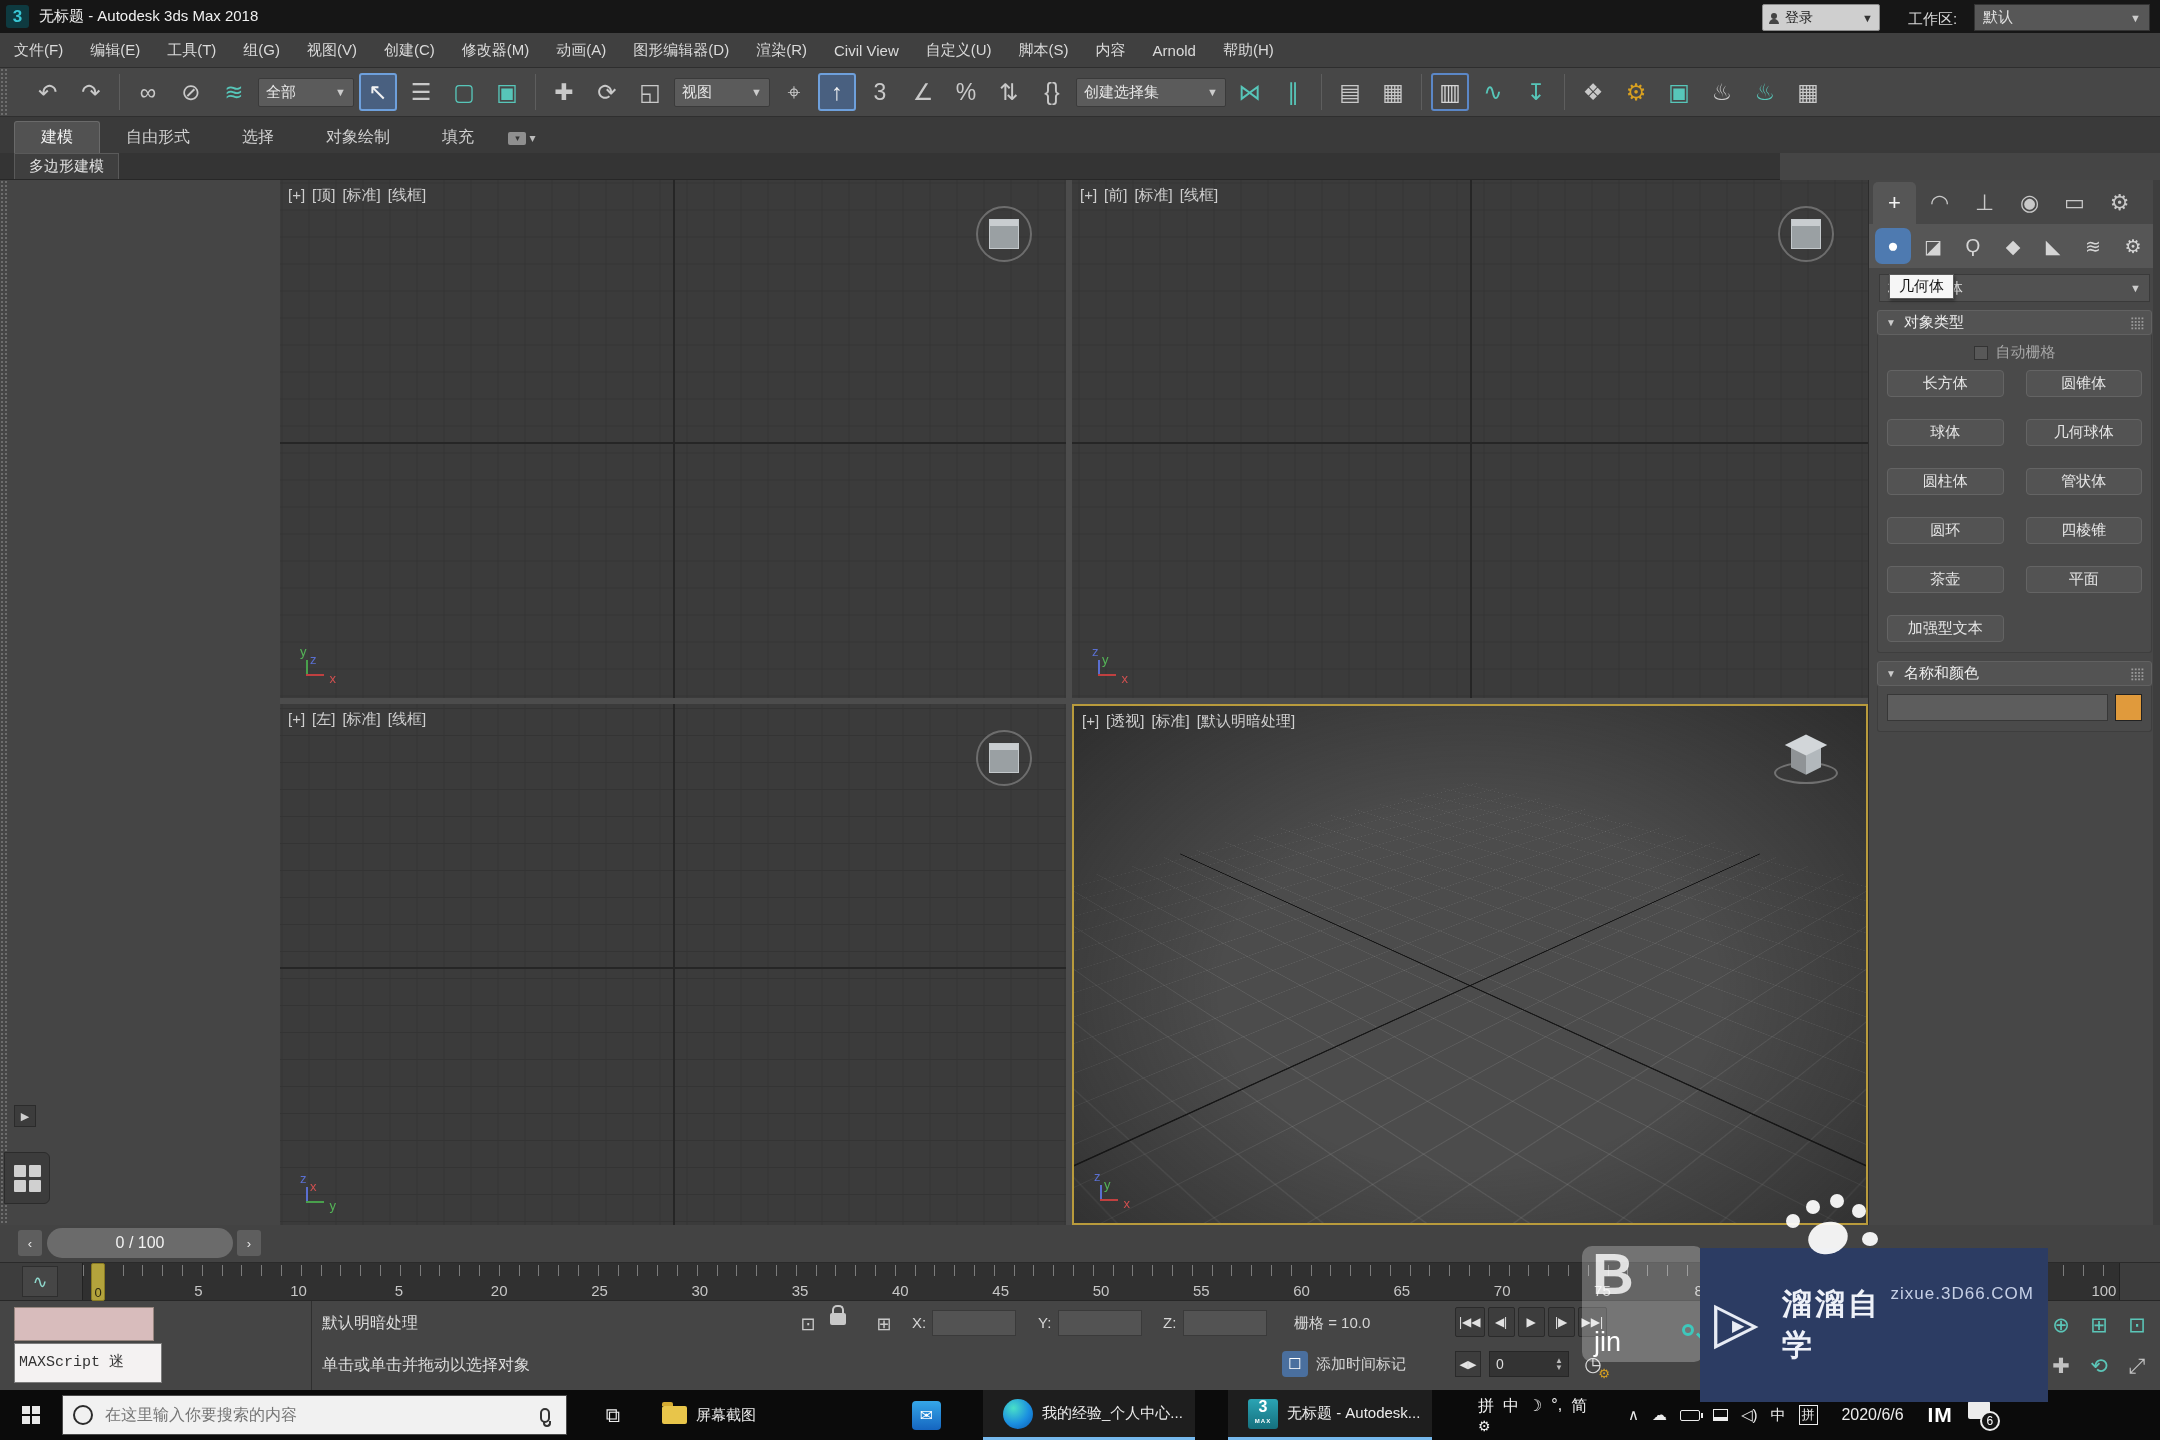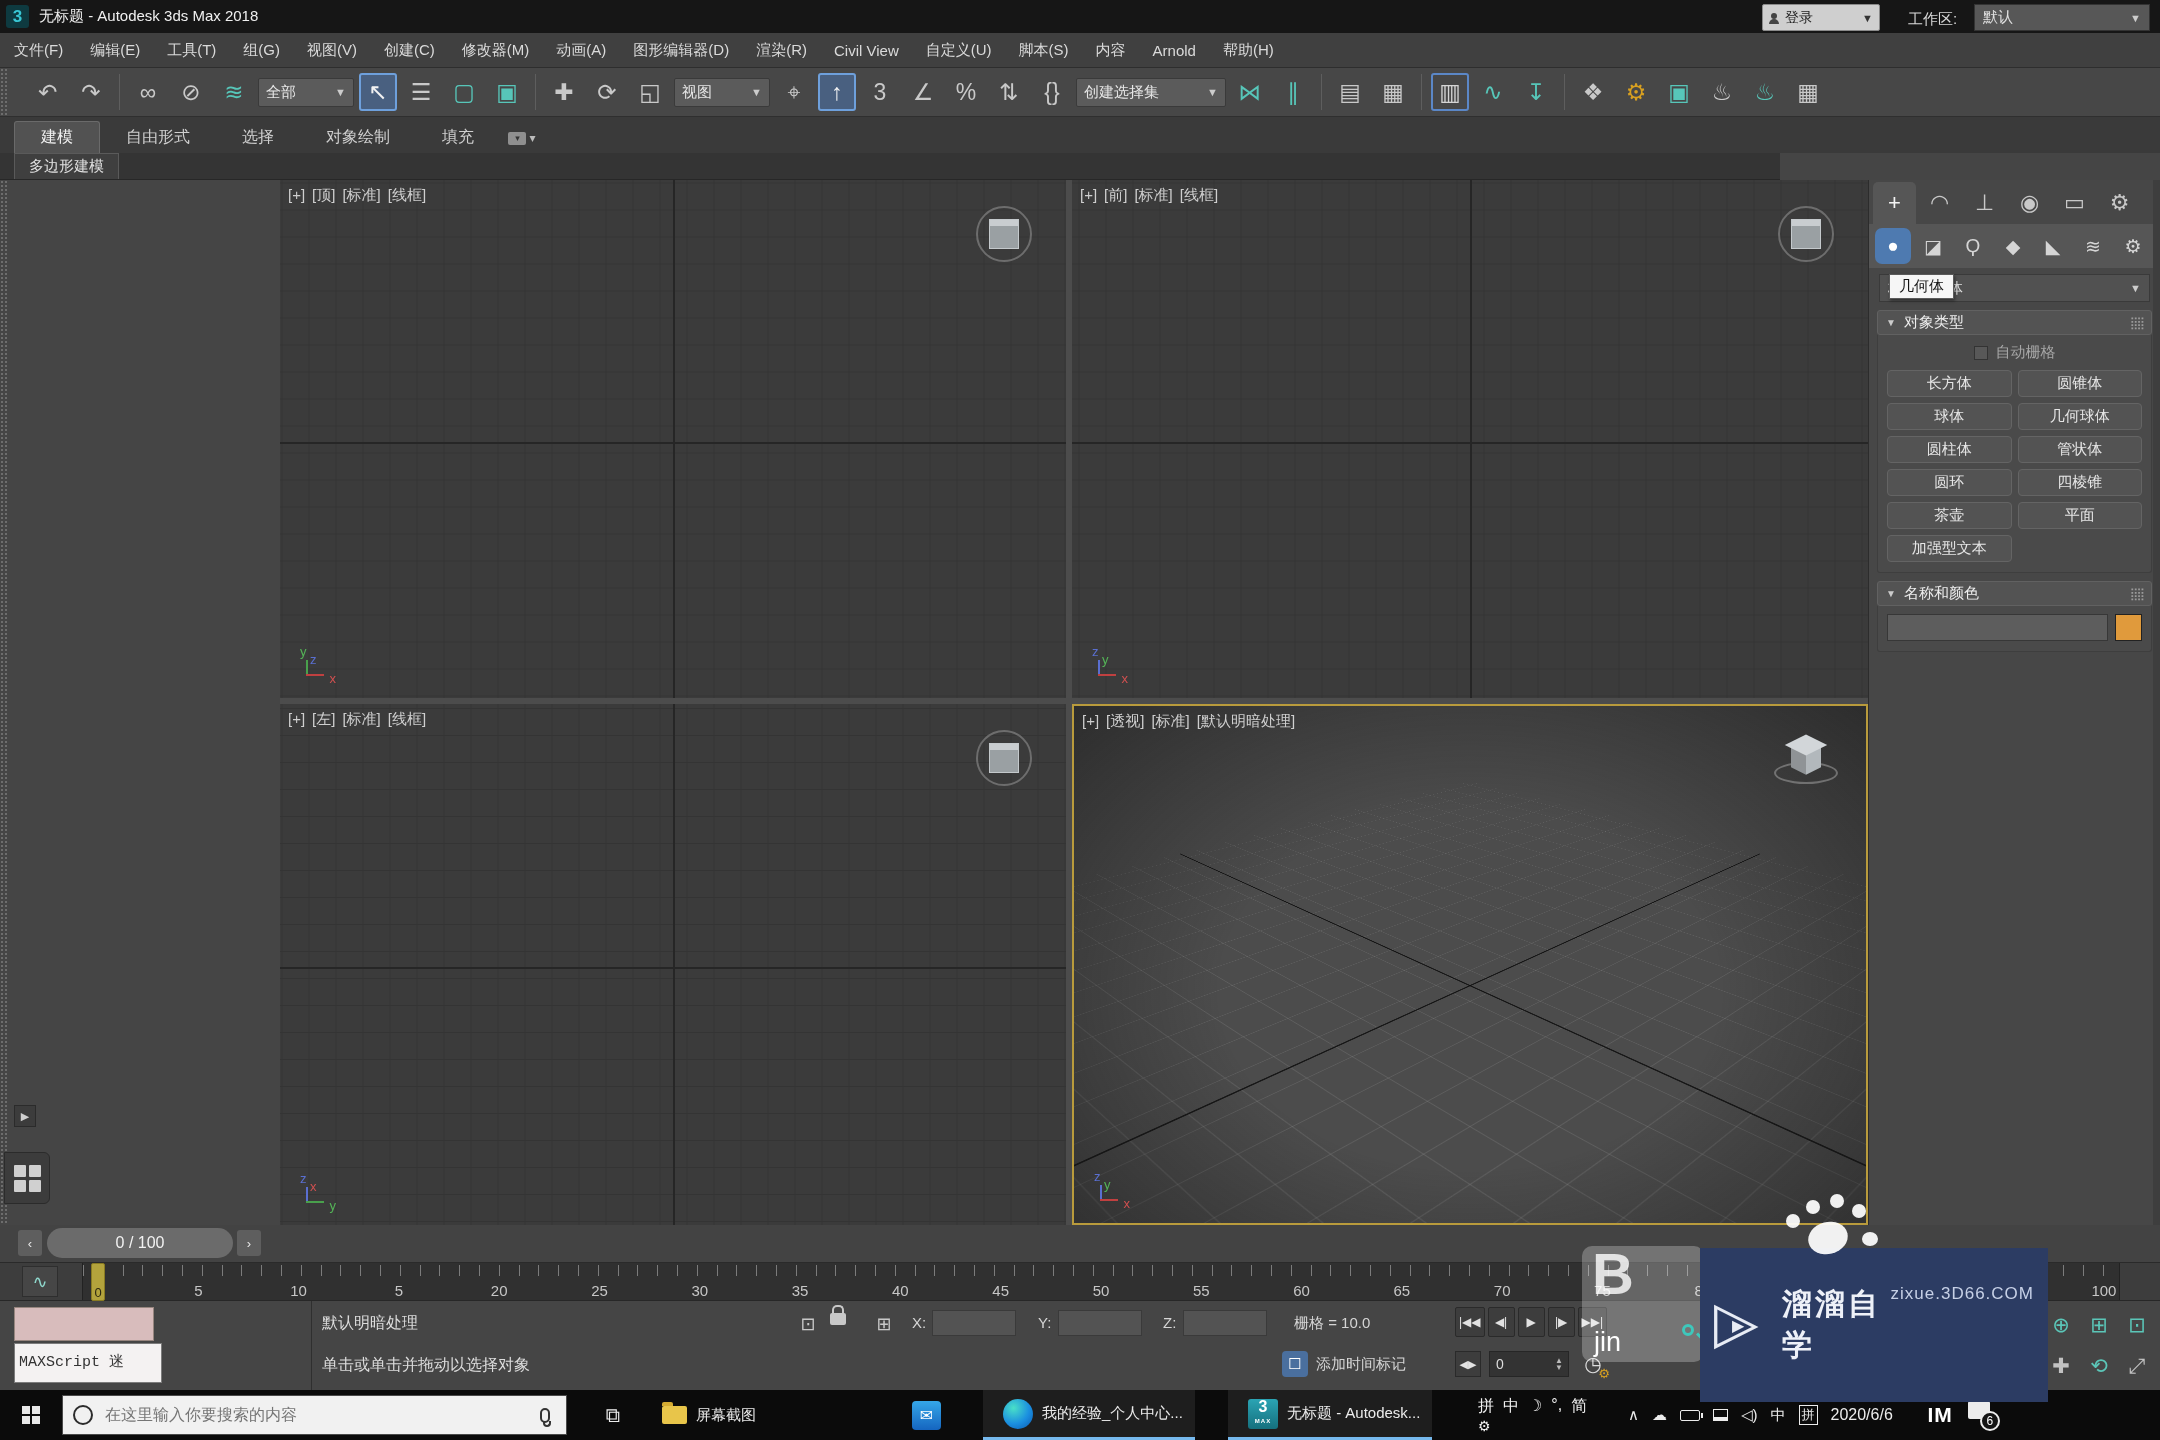--- a/index.html
+++ b/index.html
@@ -96,21 +96,21 @@
   .cmd-drop .caret{margin-left:auto;font-size:11px;color:#ccc;}
   .tooltip{position:absolute;left:20px;top:94px;background:#f6f6f6;border:1px solid #5a5a5a;color:#141414;font-size:15px;padding:2px 9px;z-index:8;box-shadow:1px 2px 3px rgba(0,0,0,.4);}
   .rollout{margin:8px 8px 0 8px;}
   .ro-head{height:25px;background:#535353;border:1px solid #616161;border-radius:3px;display:flex;align-items:center;padding:0 8px;gap:8px;font-size:15px;color:#eee;}
   .ro-head .arr{font-size:10px;color:#ccc;}
   .ro-head .grip{margin-left:auto;color:#9a9a9a;font-size:12px;letter-spacing:-2px;}
   .ro-body{background:#4a4a4a;border:1px solid #3e3e3e;border-top:none;border-radius:0 0 3px 3px;padding:8px 9px 10px 9px;}
   .autogrid{display:flex;align-items:center;justify-content:center;gap:8px;margin-bottom:8px;}
   .checkbox{width:14px;height:14px;background:#585858;border:1px solid #333;}
   .autogrid span{font-size:15px;color:#a6a6a6;}
-  .obj-grid{display:grid;grid-template-columns:1fr 1fr;gap:6px;}
+  .obj-grid{display:grid;grid-template-columns:1fr 1fr;gap:22px;}
   .obj-btn{height:27px;background:#535353;border:1px solid #646464;border-radius:4px;color:#e6e6e6;font-size:15px;display:flex;align-items:center;justify-content:center;white-space:nowrap;}
   .name-row{display:flex;gap:7px;align-items:center;}
   .name-input{flex:1;height:27px;background:#5d5d5d;border:1px solid #373737;color:#eee;font-size:15px;padding:0 6px;}
   .color-swatch{width:27px;height:27px;border:1px solid #222;}
 
   
   .timeline{position:absolute;left:0;top:1225px;width:2160px;height:37px;background:#434343;}
   .tl-arrow{position:absolute;top:5px;width:24px;height:26px;background:#5e5e5e;border-radius:3px;color:#e8e8e8;display:flex;align-items:center;justify-content:center;font-size:13px;}
   .tl-pill{position:absolute;left:47px;top:3px;width:186px;height:30px;background:#6b6b6b;border-radius:15px;display:flex;align-items:center;justify-content:center;color:#f2f2f2;font-size:16px;}
   .trackbar{position:absolute;left:0;top:1262px;width:2160px;height:38px;background:#3d3d3d;border-top:1px solid #2a2a2a;}
@@ -170,21 +170,21 @@
   .max-icon small{font-size:6px;letter-spacing:1px;}
   .ime{position:absolute;left:1478px;top:0;height:50px;display:flex;flex-direction:column;justify-content:center;gap:1px;}
   .ime-row{display:flex;gap:9px;color:#f0f0f0;font-size:16px;}
   .ime-gear{color:#f0f0f0;font-size:14px;}
   .tray{position:absolute;left:1628px;top:0;right:0;height:50px;display:flex;align-items:center;gap:13px;padding-right:8px;}
   .tray .tico{color:#ececec;font-size:15px;}
   .battery{width:20px;height:11px;border:1.5px solid #ececec;border-radius:2px;position:relative;}
   .battery:after{content:"";position:absolute;right:-4px;top:2px;width:2px;height:5px;background:#ececec;}
   .netico{width:15px;height:12px;border:1.5px solid #ececec;border-bottom-width:4px;}
   .pinbox{border:1.5px solid #ececec;padding:0 2px;font-size:13px;color:#ececec;}
-  .tray-date{font-size:16px;color:#ececec;min-width:84px;}
+  .tray-date{font-size:16px;color:#ececec;min-width:84px;text-align:center;}
   .im-logo{font-size:21px;font-weight:bold;color:#fff;letter-spacing:1px;}
   .notif{position:relative;width:34px;height:32px;}
   .notif .sq{position:absolute;left:2px;top:2px;width:22px;height:18px;background:#ececec;border-radius:2px;}
   .notif .bdg{position:absolute;right:0;bottom:0;width:20px;height:20px;border-radius:50%;background:#141414;border:2px solid #ececec;color:#fff;font-size:12px;display:flex;align-items:center;justify-content:center;}
 
   
   .watermark{position:absolute;left:1700px;top:1248px;width:348px;height:154px;background:#2c3c63;z-index:60;display:flex;align-items:center;padding:0 14px;gap:12px;}
   .wm-logo{position:relative;width:62px;height:62px;color:#fff;}
   .wm-tri{position:absolute;left:0;top:-6px;font-size:58px;font-weight:bold;color:#e8ecf5;}
   .wm-play{position:absolute;left:18px;top:22px;font-size:16px;color:#e8ecf5;}

